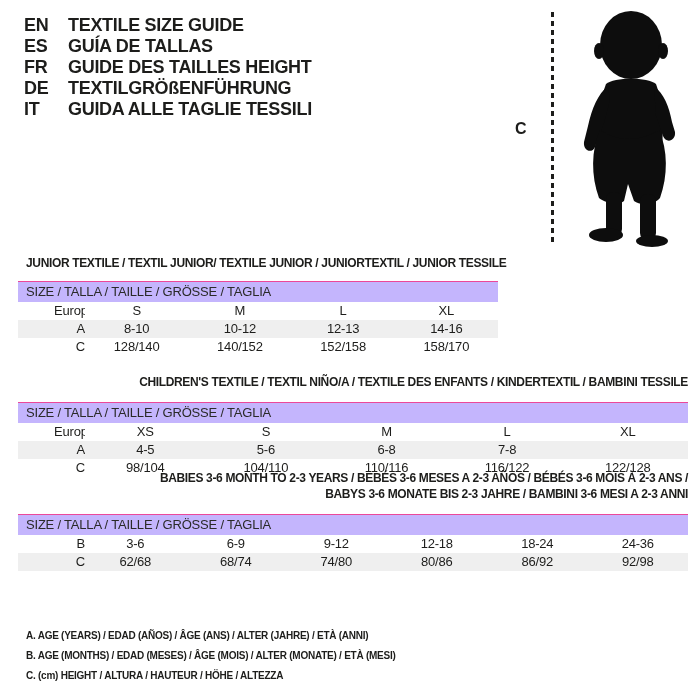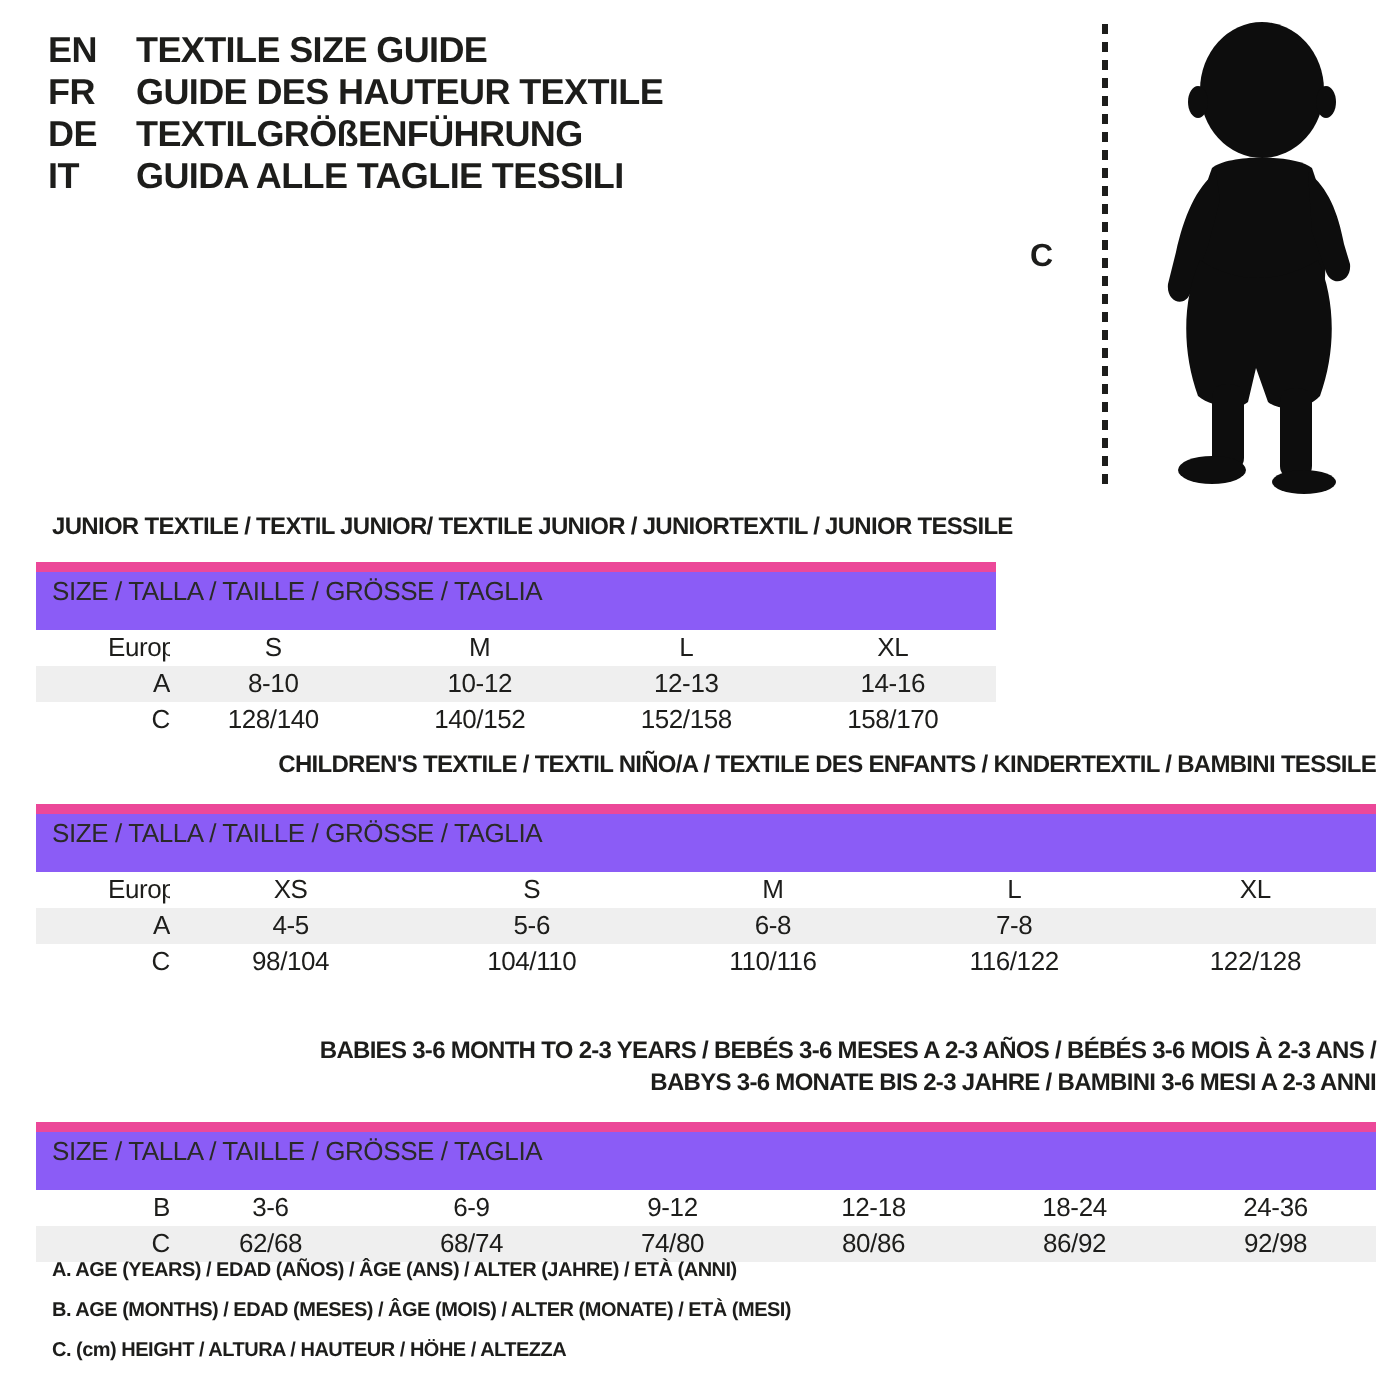--- a/index.html
+++ b/index.html
@@ -17,29 +17,29 @@
   
   .measure-line {
     position:absolute; left:551px; top:12px; width:3px; height:233px;
     background:repeating-linear-gradient(to bottom, #1d1d1b 0px, #1d1d1b 5px, rgba(0,0,0,0) 5px, rgba(0,0,0,0) 9px);
   }
   .measure-label { position:absolute; left:515px; top:120px; font-size:16px; font-weight:bold; }
   .silhouette { position:absolute; left:564px; top:8px; }
 
   
   .tbl-group { position:absolute; left:18px; }
-  .g1 { top:255px; } .g2 { top:374px; } .g3 { top:517px; }
+  .g1 { top:255px; } .g2 { top:374px; } .g3 { top:470px; }
   .tbl-title {
     margin:0 0 0 8px; font-size:12px; font-weight:bold; line-height:16px;
     letter-spacing:-0.35px; white-space:nowrap;text-align:right;
   }
   .title-gap1 { height:10px; } .title-gap2 { height:12px; }
   .size-bar {
-    background:#8b5cf6; border-top:5px solid #ec4899; box-sizing:border-box;
-    height:34px; line-height:20px; padding-left:8px; font-size:13px;
+    background:#c4b5fd; border-top:1px solid #ec4899; box-sizing:border-box;
+    height:21px; line-height:20px; padding-left:8px; font-size:13px;
     letter-spacing:-0.2px; color:#2a2a28;
   }
   .w1 { width:480px; } .w2 { width:670px; }
   .trow { display:grid; height:18px; line-height:18px; font-size:13px; letter-spacing:-0.2px; }
   .cols5 { grid-template-columns:67px repeat(4, 1fr); }
   .cols6 { grid-template-columns:67px repeat(5, 1fr); }
   .cols7 { grid-template-columns:67px repeat(6, 1fr); }
   .cell { text-align:center; overflow:hidden; }
   .cell.lbl { text-align:right; padding-left:8px;margin-left:28px; }
   .shaded { background:#efefef; }
@@ -52,22 +52,26 @@
 <body>
 
 <div class="page">
 
   <div class="lang-block">
     <div class="lang-row">
       <span class="lang-code">EN</span>
       <span class="lang-label">TEXTILE SIZE GUIDE</span>
     </div>
     <div class="lang-row">
+      <span class="lang-code">ES</span>
+      <span class="lang-label">GUÍA DE TALLAS</span>
+    </div>
+    <div class="lang-row">
       <span class="lang-code">FR</span>
-      <span class="lang-label">GUIDE DES HAUTEUR TEXTILE</span>
+      <span class="lang-label">GUIDE DES TAILLES HEIGHT</span>
     </div>
     <div class="lang-row">
       <span class="lang-code">DE</span>
       <span class="lang-label">TEXTILGRÖßENFÜHRUNG</span>
     </div>
     <div class="lang-row">
       <span class="lang-code">IT</span>
       <span class="lang-label">GUIDA ALLE TAGLIE TESSILI</span>
     </div>
   </div>

